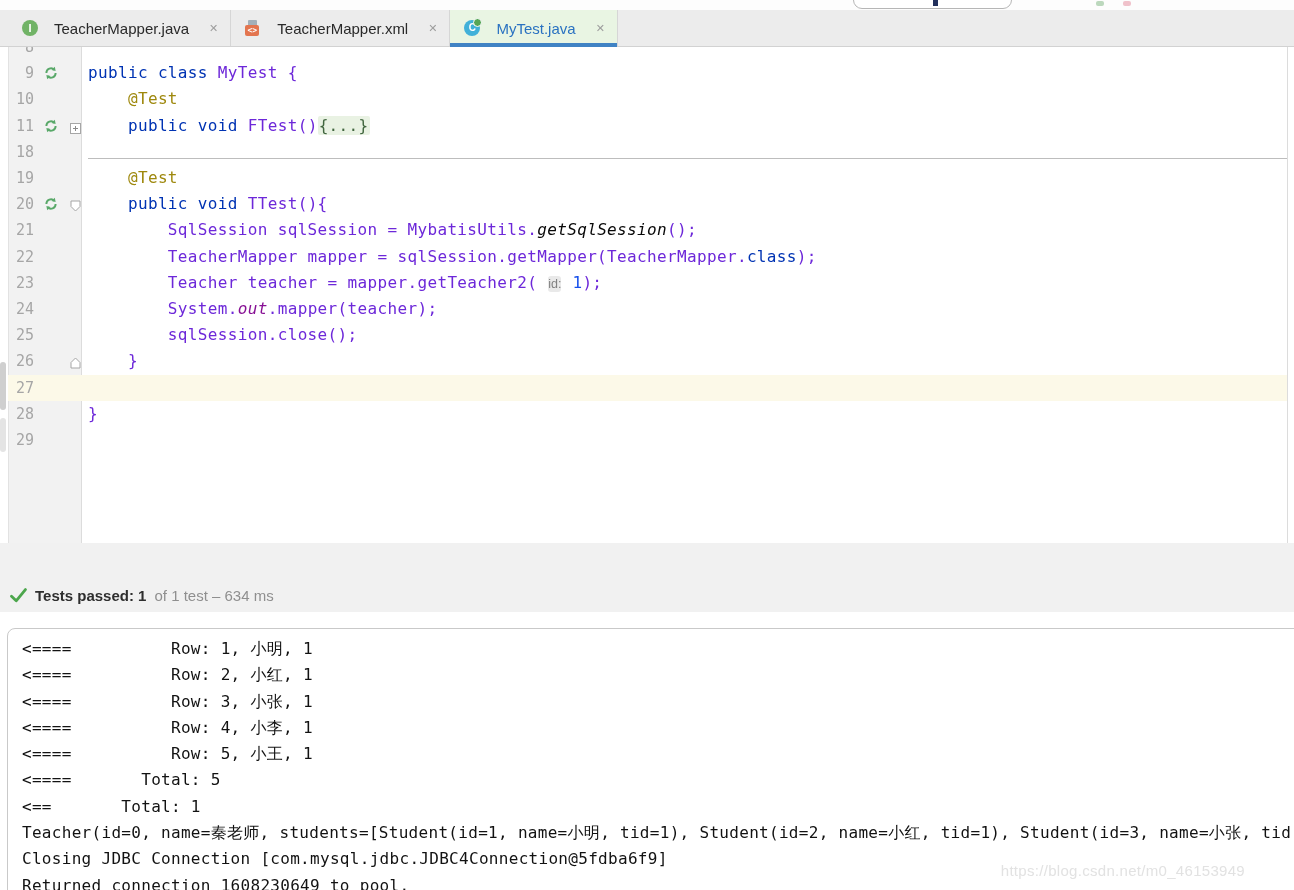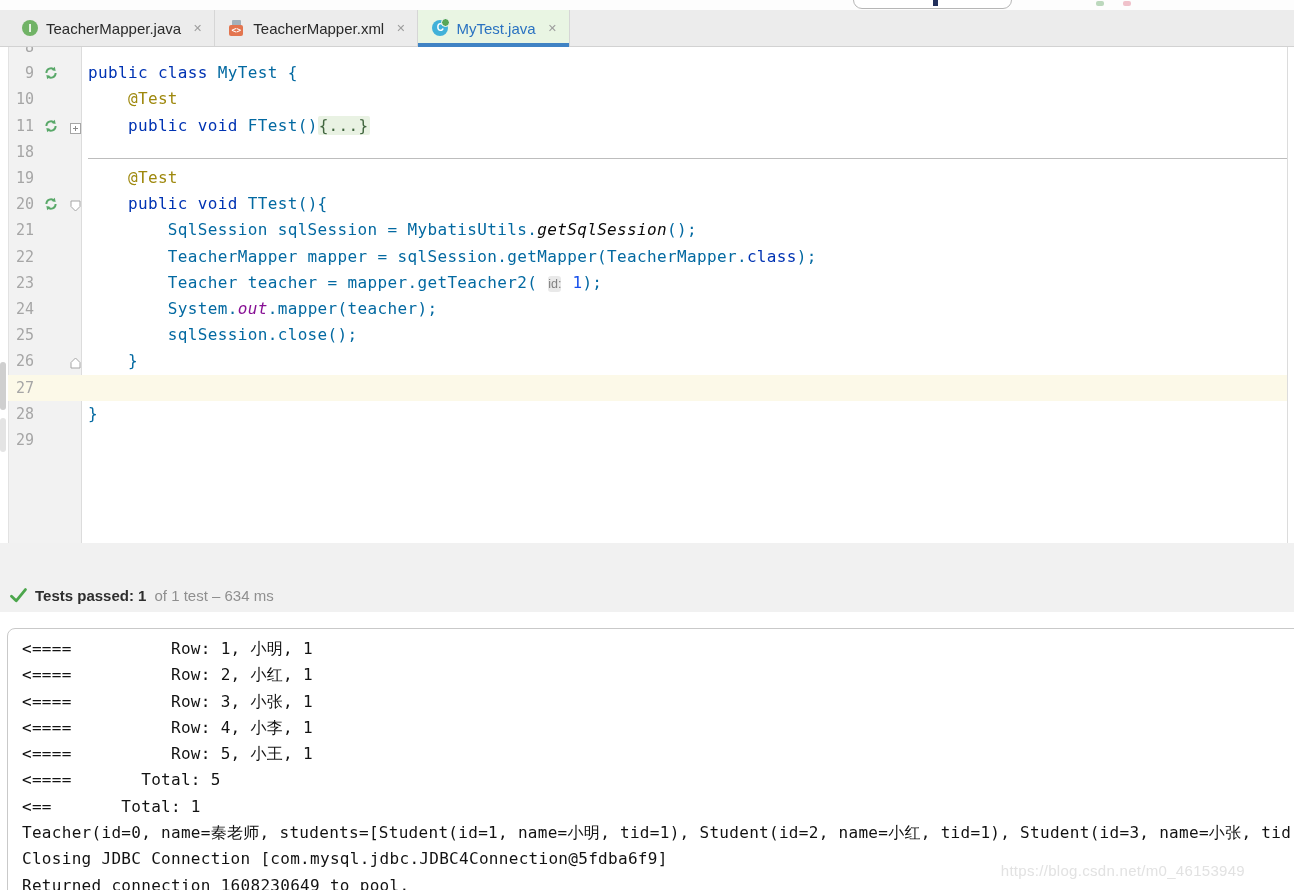--- a/index.html
+++ b/index.html
@@ -12,21 +12,21 @@
             background:#fff; border:1px solid #b6b6b6; border-radius:9px; }
   .runbox-mark { position:absolute; left:933px; top:0; width:5px; height:6px; background:#22305c; }
   .tb-dot { position:absolute; top:1px; width:8px; height:5px; border-radius:2px; }
   .tb-dot.green { left:1096px; background:#bcd8bd; }
   .tb-dot.pink  { left:1123px; background:#f0c2cb; }
 
   
   .tabbar { position:absolute; left:0; top:10px; width:1294px; height:37px;
             background:#ececec; border-bottom:1px solid #d2d2d2; }
   #tabs { position:absolute; left:8px; top:0; height:100%; display:flex; }
-  .tab { position:relative; display:flex; align-items:center; gap:8px;
+  .tab { position:relative; display:flex; align-items:center; gap:16px;
          padding:0 12px 0 14px; border-right:1px solid #d6d6d6; cursor:default; }
   .tab .tlabel { font-size:15px; color:#2a2a2a; white-space:nowrap; }
   .tab .tclose { font-size:11px; color:#9d9d9d; margin-left:4px; }
   .tab.active { background:#e9f5e3; }
   .tab.active .tlabel { color:#2a72c1; }
   .tab.active::after { content:""; position:absolute; left:0; right:0; bottom:-1px; height:4px; background:#4083c4; }
 
   
   .ticon { width:16px; height:16px; position:relative; flex:0 0 16px; }
   .interface-icon { border-radius:50%; background:#71b366; }
@@ -56,21 +56,21 @@
   .lnum { position:absolute; left:0; top:0; width:26px; text-align:right; color:#a6a6a6;
           font:15px/26.2px "DejaVu Sans Mono",monospace; }
   .runico { position:absolute; left:36px; top:6px; width:14px; height:14px; cursor:pointer; }
   .foldm { position:absolute; left:62px; top:7px; cursor:pointer; }
   .codetx { position:absolute; left:80px; top:0; white-space:pre;
             font-family:"DejaVu Sans Mono",monospace; font-size:16px; line-height:26.2px;
             letter-spacing:.35px; color:#080808; }
   .msep { position:absolute; left:80px; right:0; top:19px; height:1px; background:#bdbdbd; }
 
   .tk-kw   { color:#0033B3; }
-  .tk-p    { color:#0369a1; }
+  .tk-p    { color:#6d28d9; }
   .tk-ann  { color:#9E880D; }
   .tk-it   { color:#080808; font-style:italic;margin-top:24px; }
   .tk-field{ color:#871094; font-style:italic; }
   .tk-num  { color:#1750EB; }
   .tk-fold { background:#e9f2e3; color:#41663f; border-radius:2px; padding:0 1px; }
   .tk-hint { font-family:"Liberation Sans",sans-serif; font-size:12.5px; letter-spacing:0;
              background:#e9e9e9; color:#808080; border-radius:3px; padding:1px 0; margin:0 1px; }
 
   
   .editor-bottom-line { position:absolute; left:0; top:558px; width:1294px; height:1px; background:#c9c9c9; }

